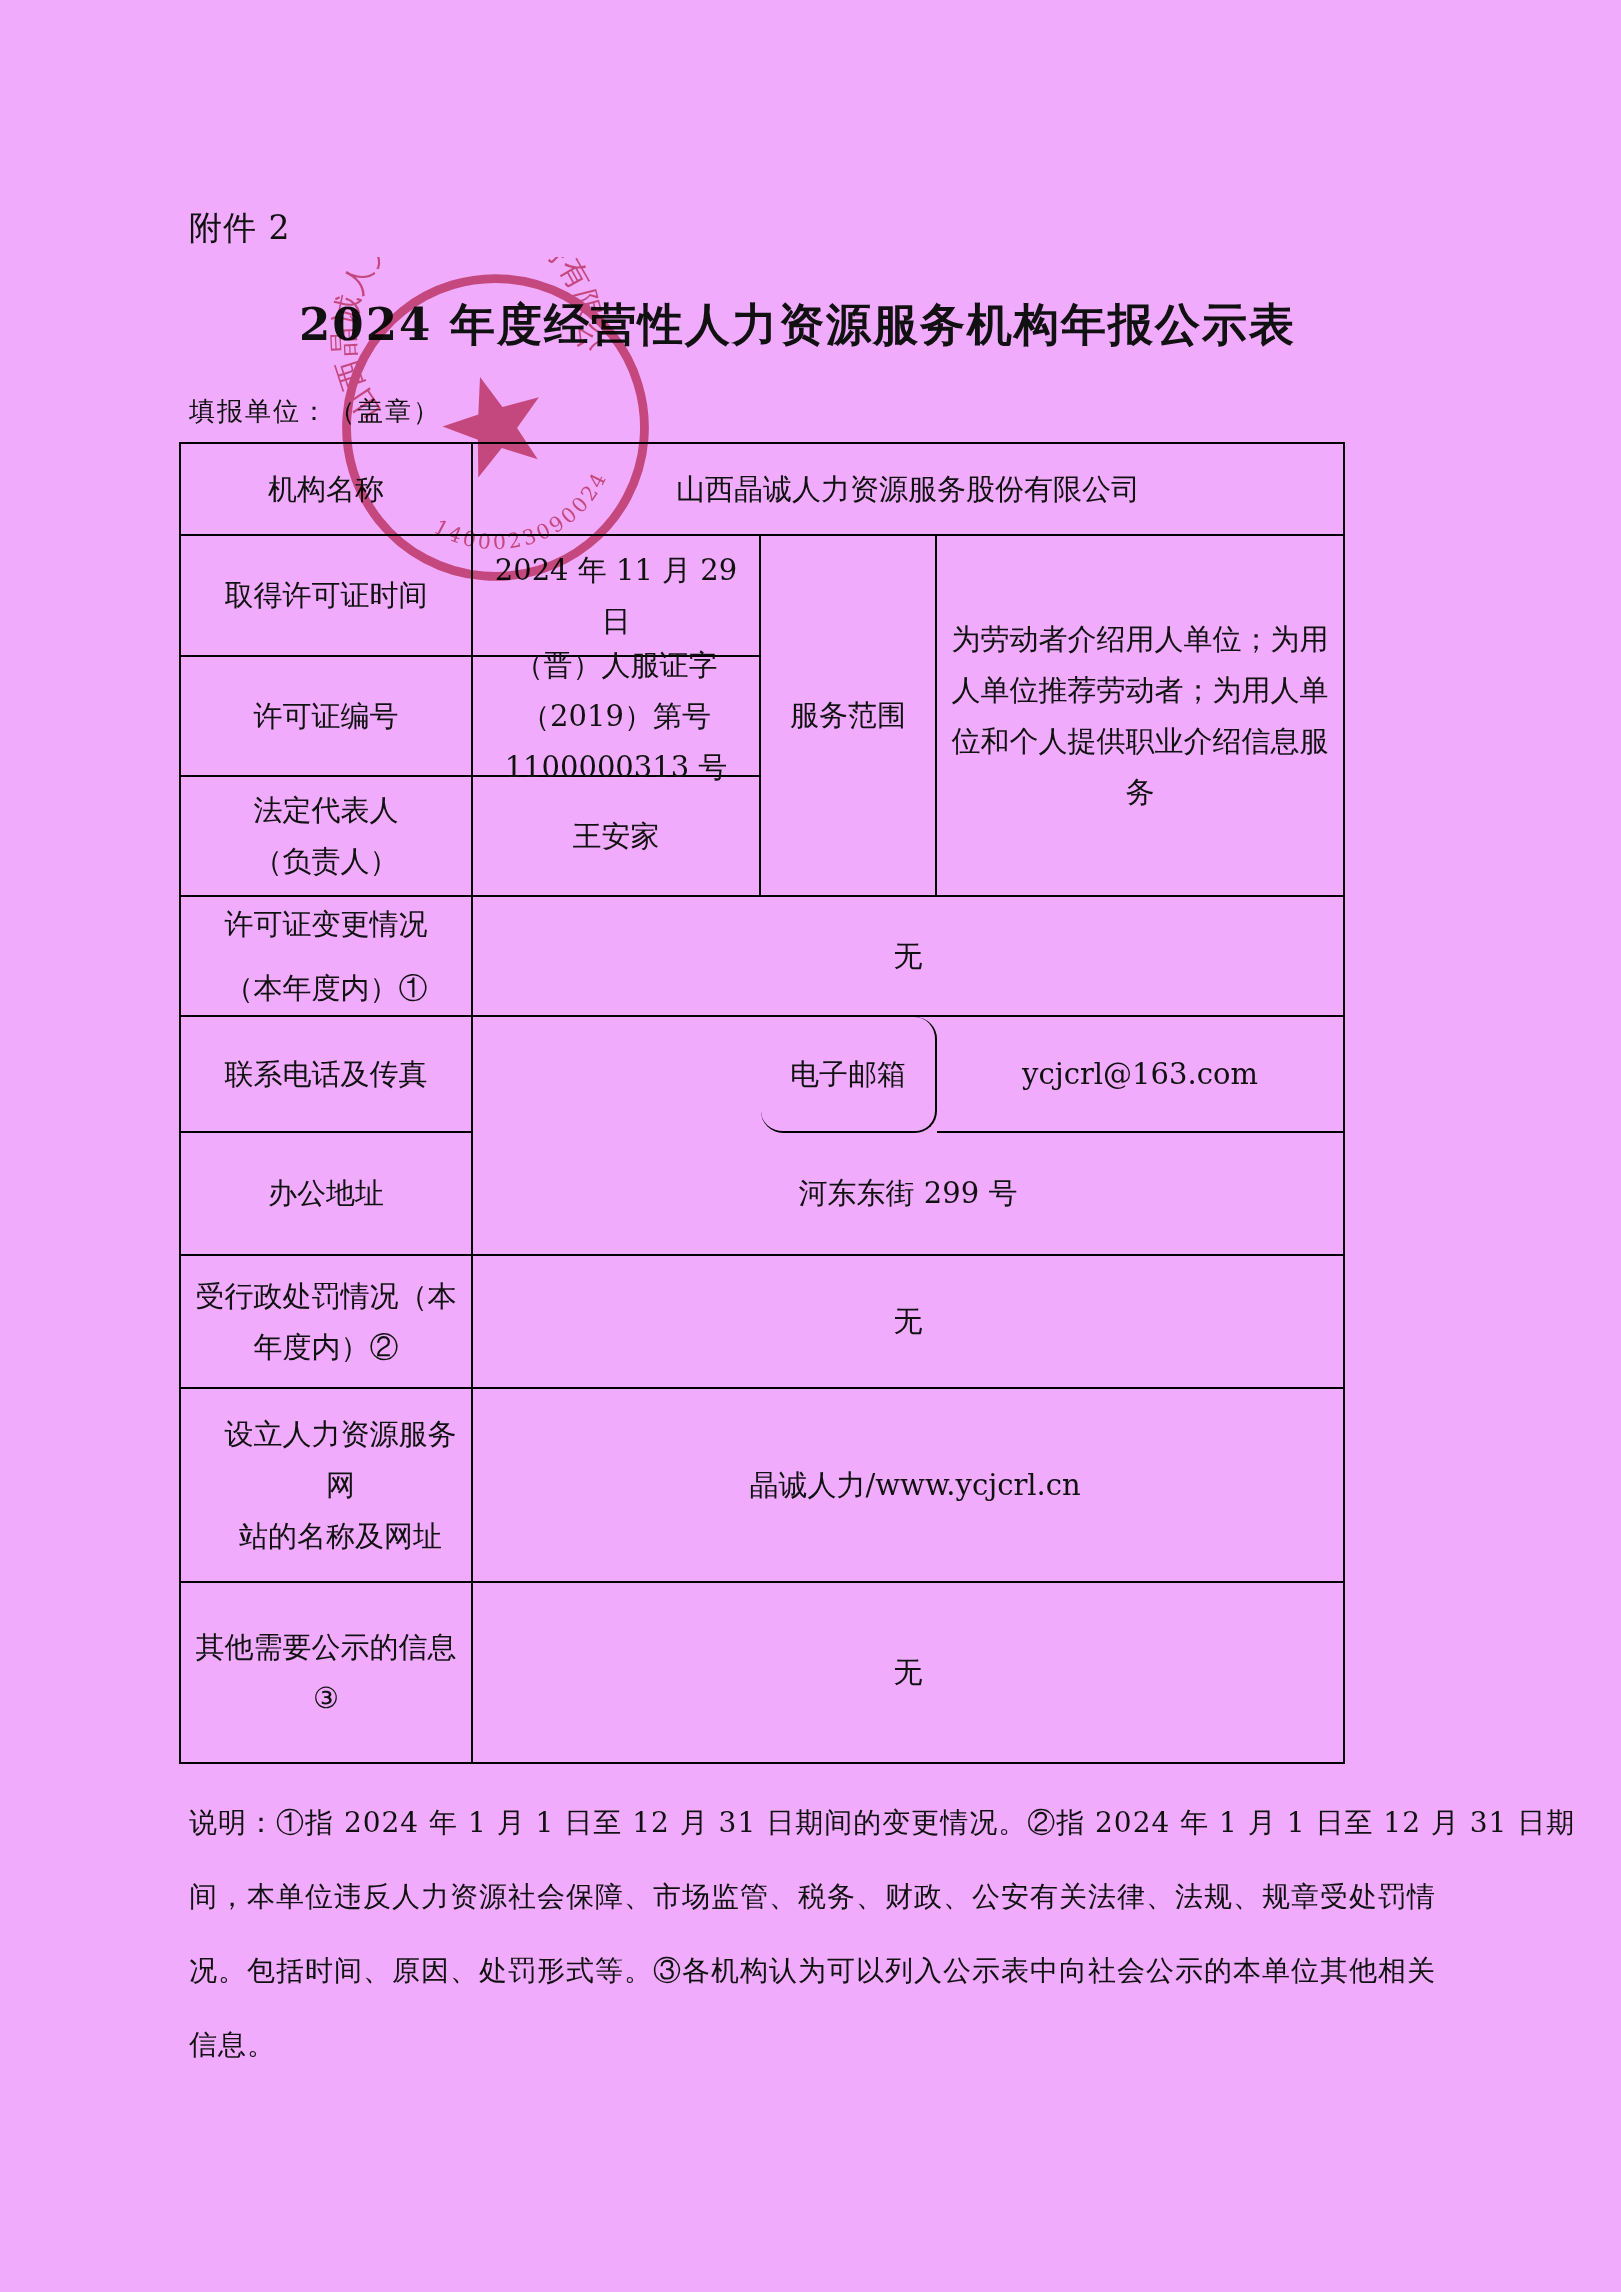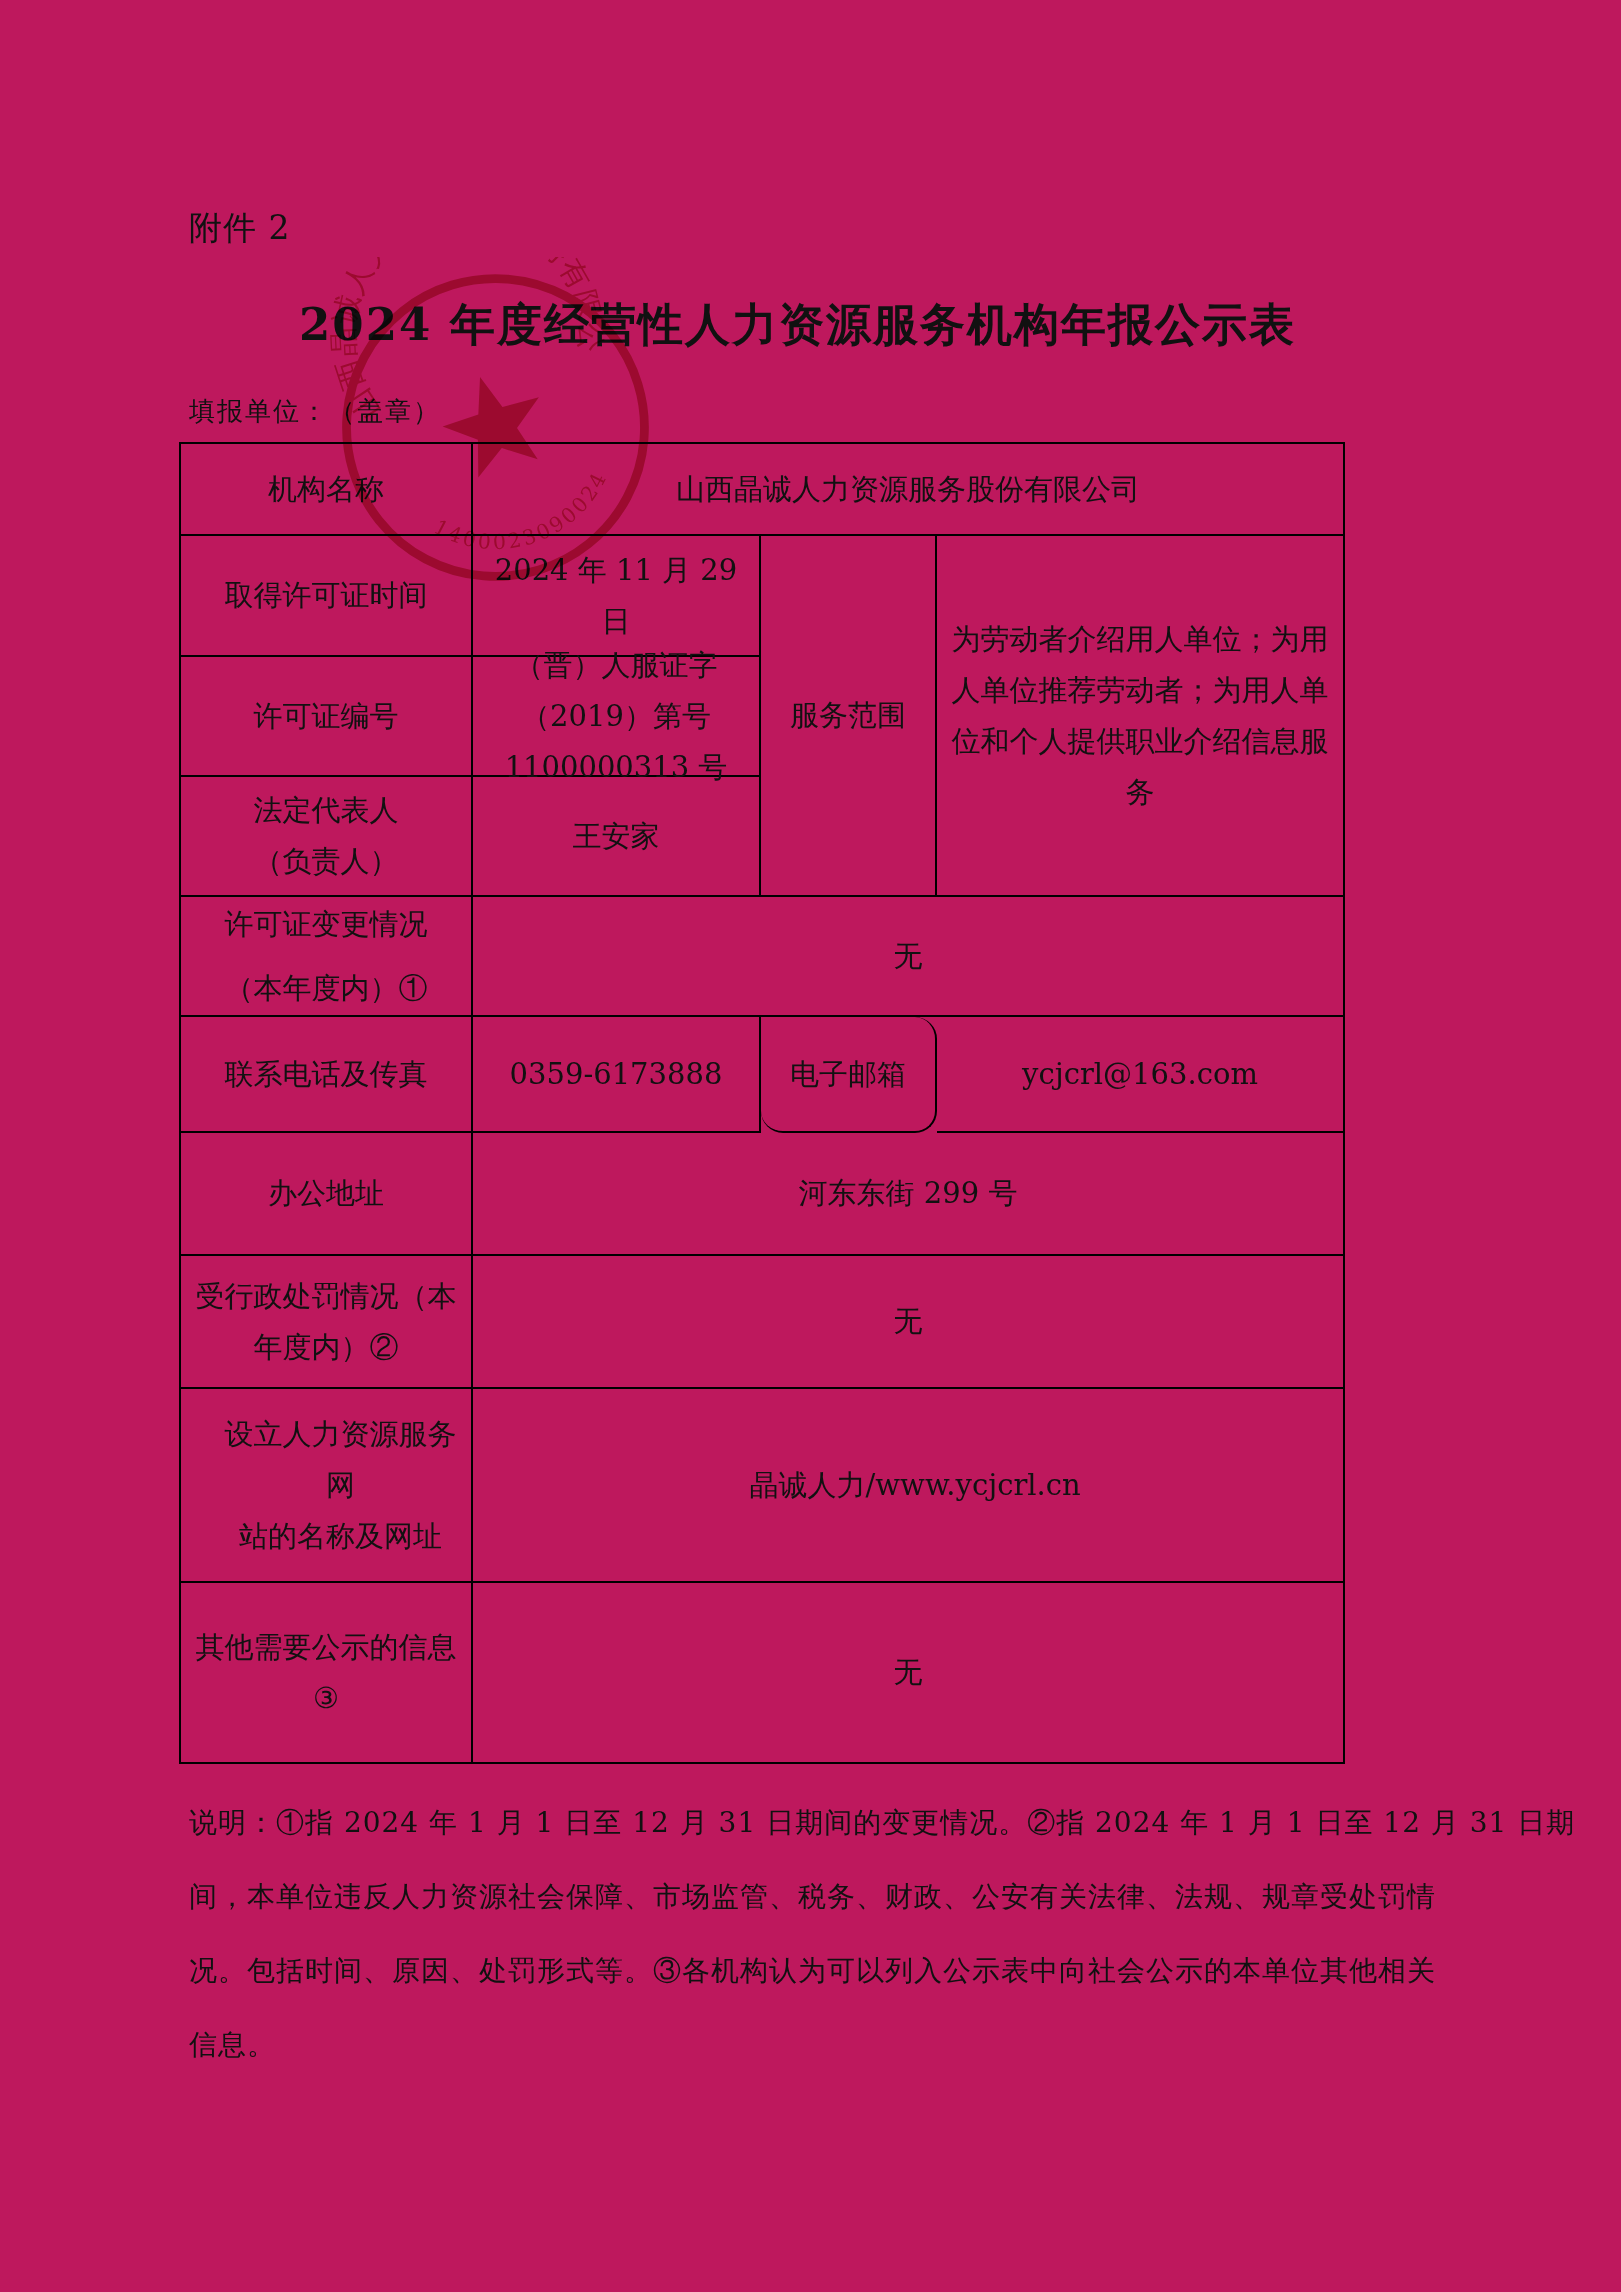--- a/index.html
+++ b/index.html
@@ -1,17 +1,17 @@
 <!DOCTYPE html>
 <html><head>
 <meta charset="utf-8">
 <style>
   html,body{margin:0;padding:0;background:#ffffff;}
   .page{
-    position:relative;width:1621px;height:2293px;background:#be185d;
+    position:relative;width:1621px;height:2293px;background:#f0abfc;
     font-family:"DejaVu Serif","Liberation Serif",serif;color:#111;overflow:hidden;
   }
   .attachment{position:absolute;left:189px;top:206px;font-size:33px;letter-spacing:1px;}
   .doc-title{
     position:absolute;left:179px;top:295px;width:1237px;text-align:center;
     font-size:45px;font-weight:bold;letter-spacing:2px;
   }
   .fill-unit{position:absolute;left:189px;top:394px;font-size:26px;letter-spacing:2px;}
   .form-table{
     position:absolute;left:179px;top:442px;width:1166px;height:1322px;
@@ -88,23 +88,20 @@
       <div>许可证变更情况</div>
       <div>（本年度内）①</div>
     </div>
     <div class="cell no-r" style="grid-area:5/2/6/5;">
       <div>无</div>
     </div>
 
     <div class="cell" style="grid-area:6/1/7/2;">
       <div>联系电话及传真</div>
     </div>
-    <div class="cell" style="grid-area:6/2/7/3;">
-      <div>0359-6173888</div>
-    </div>
     <div class="cell" style="grid-area:6/3/7/4;border-radius:22px;">
       <div>电子邮箱</div>
     </div>
     <div class="cell no-r" style="grid-area:6/4/7/5;">
       <div>ycjcrl@163.com</div>
     </div>
 
     <div class="cell" style="grid-area:7/1/8/2;">
       <div>办公地址</div>
     </div>

